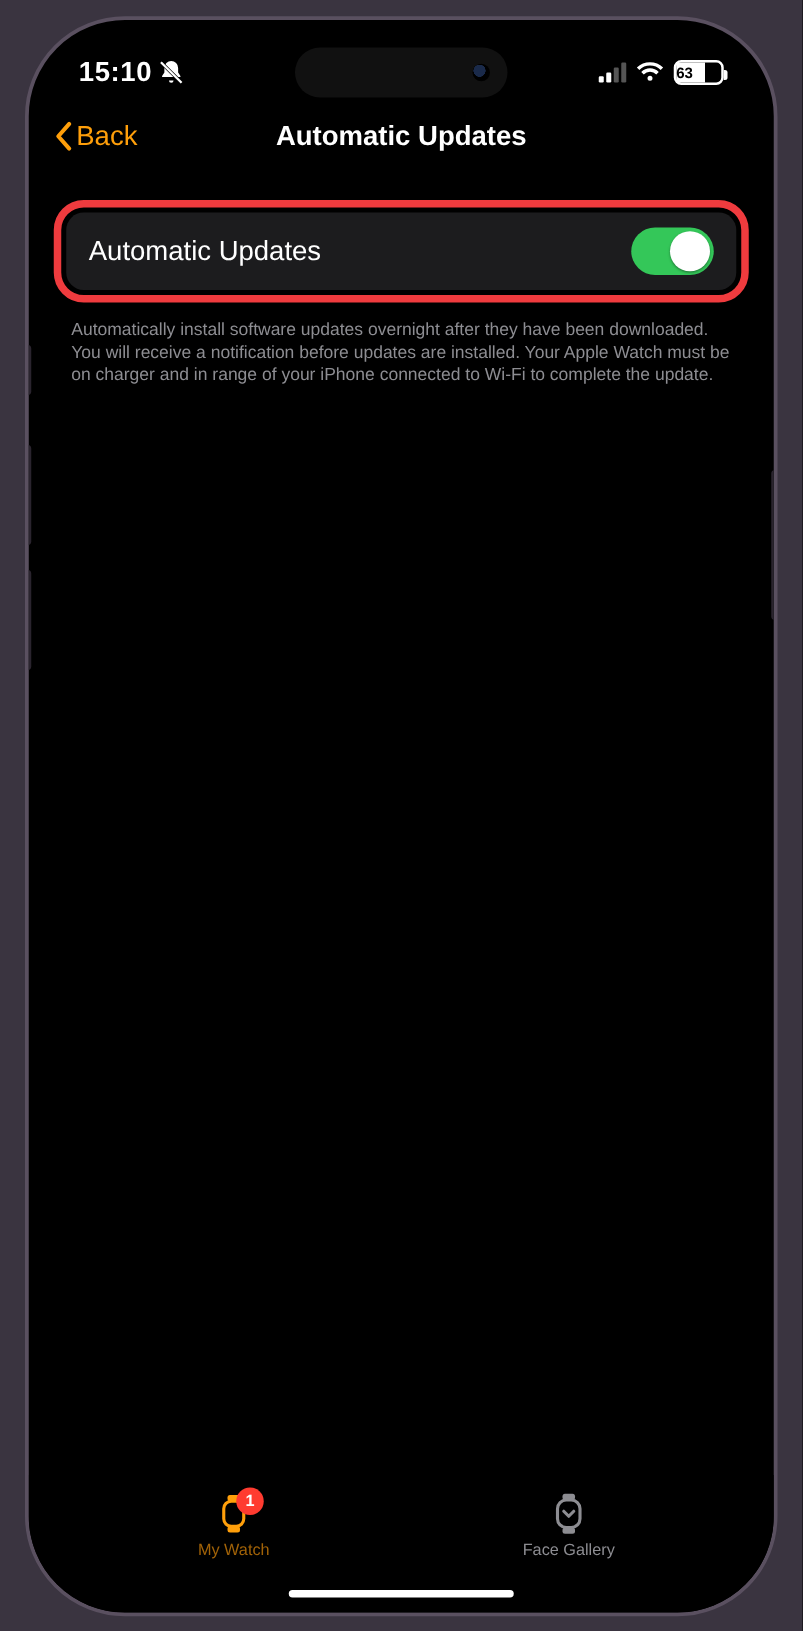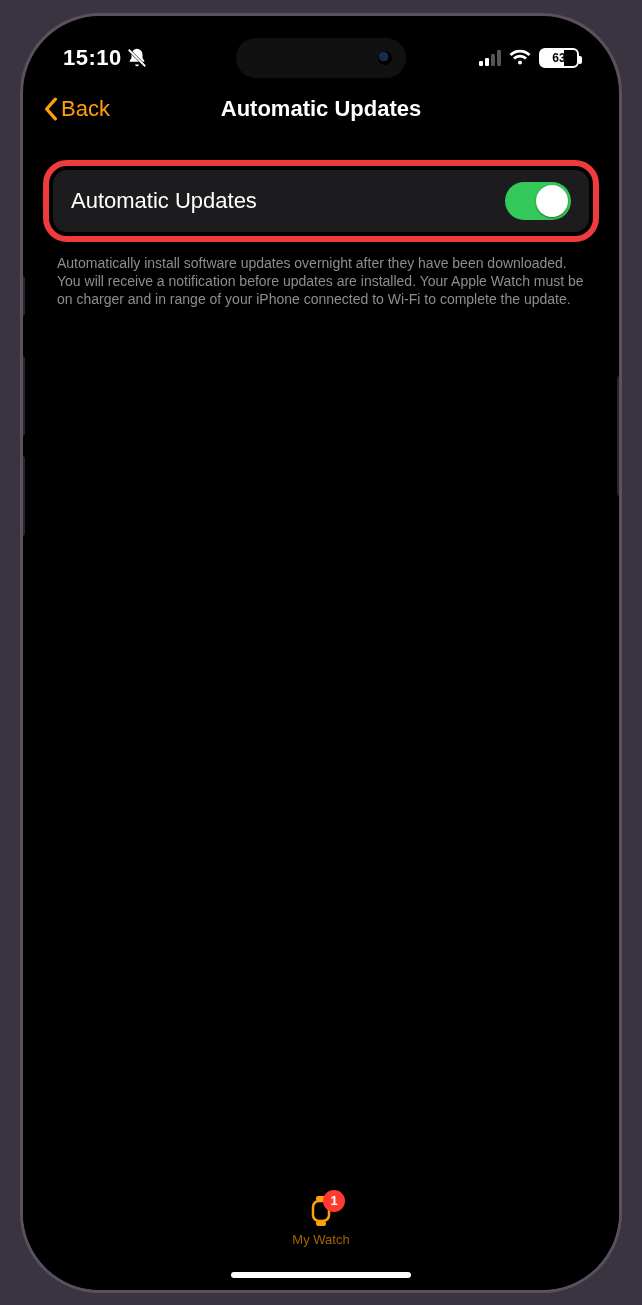--- a/index.html
+++ b/index.html
@@ -67,21 +67,21 @@
   .cell-bars { display: flex; align-items: flex-end; gap: 2px; height: 16px; }
   .cell-bars span { width: 4px; background: #555; border-radius: 1px; }
   .cell-bars span.on { background: #fff; }
   .cell-bars span:nth-child(1){height:5px;}
   .cell-bars span:nth-child(2){height:8px;}
   .cell-bars span:nth-child(3){height:12px;}
   .cell-bars span:nth-child(4){height:16px;}
   .battery {
     width: 40px; height: 20px;
     border: 2px solid #fff; border-radius: 6px;
-    position: relative; display:flex; align-items:center; justify-content:center;
+    position: relative; display:flex; align-items:center; 
     font-size: 12px; font-weight: 700; color:#000;
     background: linear-gradient(to right, #fff 0 63%, transparent 63%);
   }
   .battery::after {
     content:""; position:absolute; right:-5px; top:6px;
     width:3px; height:8px; background:#fff; border-radius:0 2px 2px 0;
   }
 
   .screen {
     position: absolute;
@@ -268,17 +268,26 @@
     <div class="tab-bar">
       <div class="tab active">
         <svg width="34" height="34" viewBox="0 0 34 34">
           <rect x="9" y="7" width="16" height="20" rx="6" fill="none" stroke="#ff9f0a" stroke-width="2.5"></rect>
           <rect x="12" y="2" width="10" height="5" rx="2" fill="#ff9f0a"></rect>
           <rect x="12" y="27" width="10" height="5" rx="2" fill="#ff9f0a"></rect>
         </svg>
         <div class="badge">1</div>
         <span class="tab-label">My Watch</span>
       </div>
+      <div class="tab">
+        <svg width="34" height="34" viewBox="0 0 34 34">
+          <rect x="8" y="6" width="18" height="22" rx="7" fill="none" stroke="#8d8d92" stroke-width="2.5"></rect>
+          <rect x="12" y="1" width="10" height="5" rx="2" fill="#8d8d92"></rect>
+          <rect x="12" y="28" width="10" height="5" rx="2" fill="#8d8d92"></rect>
+          <polyline points="13,15 17,19 21,15" fill="none" stroke="#8d8d92" stroke-width="2.5" stroke-linecap="round" stroke-linejoin="round"></polyline>
+        </svg>
+        <span class="tab-label">Face Gallery</span>
+      </div>
     </div>
 
     <div class="home-indicator"></div>
   </div>
 </div>
 
 </body></html>

